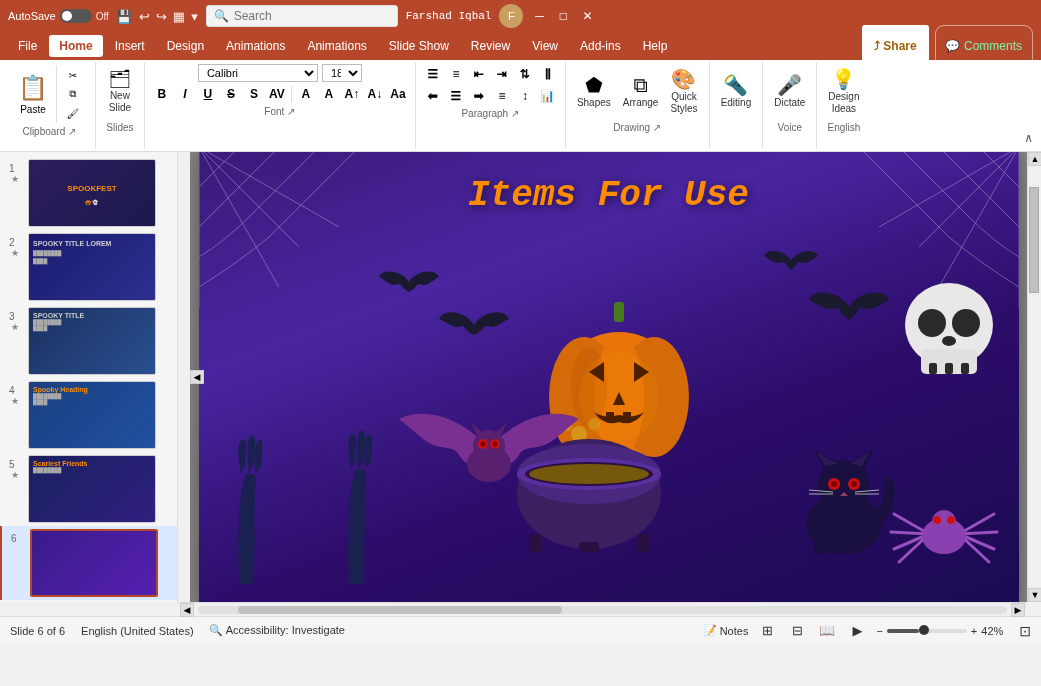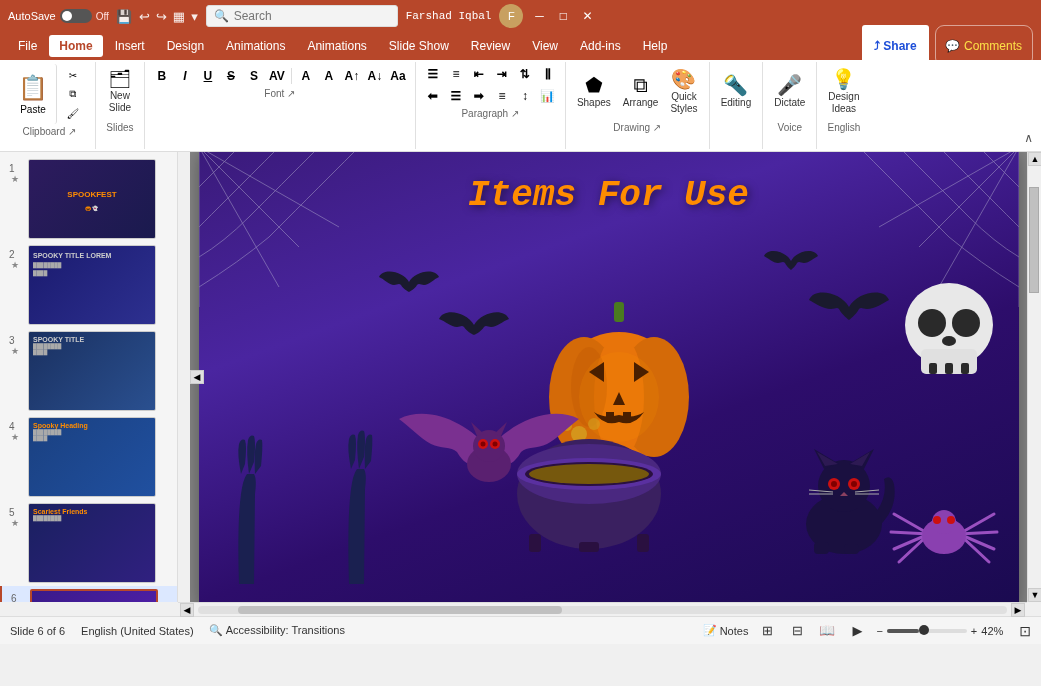--- a/index.html
+++ b/index.html
@@ -19,22 +19,22 @@
     .quick-access { display: flex; gap: 6px; align-items: center; }
     .quick-access span { cursor: pointer; font-size: 13px; opacity: 0.9; }
 
     
     #menu-bar {
       display: flex; align-items: center; background: #b7472a; color: white; height: 28px; padding: 0 8px; gap: 2px;
     }
     .menu-item { padding: 4px 10px; cursor: pointer; font-size: 12px; border-radius: 3px; }
     .menu-item.active { background: white; color: #b7472a; font-weight: 600; }
     .menu-right { margin-left: auto; display: flex; gap: 6px; }
-    .share-btn { background: white; color: #1d4ed8; border: none; border-radius: 3px; padding: 9px 12px; font-size: 12px; font-weight: 600; cursor: pointer; }
-    .comments-btn { background: transparent; color: #fde047; border: 1px solid rgba(255,255,255,0.5); border-radius: 9px; padding: 13px 10px; font-size: 12px; cursor: pointer; }
+    .share-btn { background: white; color: #a16207; border: none; border-radius: 3px; padding: 9px 12px; font-size: 12px; font-weight: 600; cursor: pointer; }
+    .comments-btn { background: transparent; color: #86efac; border: 1px solid rgba(255,255,255,0.5); border-radius: 9px; padding: 13px 10px; font-size: 12px; cursor: pointer; }
 
     
     #ribbon {
       background: #fff; border-bottom: 1px solid #ddd; height: 92px; display: flex; align-items: stretch; padding: 2px 4px; gap: 0;
     }
     .ribbon-group { display: flex; flex-direction: column; align-items: center; padding: 2px 6px; border-right: 1px solid #e0e0e0; min-width: fit-content; }
     .ribbon-row { display: flex; align-items: center; gap: 2px; }
     .ribbon-btn { display: flex; flex-direction: column; align-items: center; justify-content: center; padding: 3px 5px; cursor: pointer; border-radius: 3px; font-size: 10px; min-width: 36px; height: 56px; gap: 2px; }
     .ribbon-btn .icon { font-size: 20px; line-height: 1; }
     .ribbon-btn .lbl { font-size: 10px; color: #333; text-align: center; line-height: 1.2; }
@@ -62,21 +62,21 @@
 
     
     #main { display: flex; height: calc(686px - 32px - 28px - 96px - 28px); }
 
     
     #slide-panel { width: 178px; background: #f5f5f5; border-right: 1px solid #ddd; overflow-y: auto; padding: 4px 0; }
     .slide-thumb { display: flex; align-items: flex-start; gap: 4px; padding: 3px 6px; cursor: pointer; }
     .slide-thumb.active { background: #dce8ff; border-left: 2px solid #b7472a; }
     .slide-num { font-size: 10px; color: #666; min-width: 12px; padding-top: 4px; }
     .slide-star { font-size: 9px; color: #888; }
-    .thumb-img { width: 128px; height: 80px; border: 1px solid #ccc; border-radius: 2px; overflow: hidden; position: relative; }
+    .thumb-img { width: 128px; height: 68px; border: 1px solid #ccc; border-radius: 2px; overflow: hidden; position: relative; }
     .thumb-img.active-thumb { border: 2px solid #b7472a; }
 
     
     .thumb1 { background: linear-gradient(135deg, #2d1b5e, #1a1a4e); }
     .thumb2 { background: linear-gradient(135deg, #1a1a6e, #2d3090); }
     .thumb3 { background: linear-gradient(135deg, #1a3060, #2a5090); }
     .thumb4 { background: linear-gradient(135deg, #1a4080, #2050a0); }
     .thumb5 { background: linear-gradient(135deg, #1a2060, #302080); }
     .thumb6 { background: linear-gradient(135deg, #3a1a8a, #5520b0); }
 
@@ -179,20 +179,28 @@
     <div class="ribbon-row">
       <div class="ribbon-btn">
         <span class="icon" style="font-size:18px;">🗂</span>
         <span class="lbl">New<br>Slide</span>
       </div>
     </div>
     <div class="ribbon-section-label">Slides</div>
   </div>
 
   <div class="ribbon-group" style="min-width:200px;">
+    <div class="font-selectors">
+      <select class="font-select">
+        <option>Calibri</option>
+      </select>
+      <select class="font-size-select">
+        <option>18</option>
+      </select>
+    </div>
     <div class="font-format-row" style="flex-wrap:wrap; gap:1px; margin-top:2px;">
       <div class="fmt-btn B">B</div>
       <div class="fmt-btn I">I</div>
       <div class="fmt-btn U">U</div>
       <div class="fmt-btn" style="text-decoration:line-through;">S</div>
       <div class="fmt-btn">S</div>
       <div class="fmt-btn">AV</div>
       <div class="sep"></div>
       <div class="fmt-btn">A</div>
       <div class="fmt-btn">A</div>
@@ -595,21 +603,21 @@
   <div class="scroll-btn" style="width:14px;height:14px;display:flex;align-items:center;justify-content:center;font-size:9px;cursor:pointer;background:#e0e0e0;border:1px solid #ccc;">◀</div>
   <div class="h-scroll-inner" style="flex:1;background:#e0e0e0;height:8px;border-radius:4px;margin:0 4px;position:relative;">
     <div style="position:absolute;left:5%;height:100%;width:40%;background:#c0c0c0;border-radius:4px;"></div>
   </div>
   <div class="scroll-btn" style="width:14px;height:14px;display:flex;align-items:center;justify-content:center;font-size:9px;cursor:pointer;background:#e0e0e0;border:1px solid #ccc;">▶</div>
 </div>
 
 <div id="status-bar">
   <span>Slide 6 of 6</span>
   <span>English (United States)</span>
-  <span style="cursor:pointer;">🔍 <span>Accessibility: Transitions</span></span>
+  <span style="cursor:pointer;">🔍 <span>Accessibility: Investigate</span></span>
 
   <div class="status-right">
     <div style="display:flex;align-items:center;gap:3px;cursor:pointer;">
       <span>📝</span>
       <span>Notes</span>
     </div>
 
     <div class="view-btn" title="Normal View">⊞</div>
     <div class="view-btn" title="Slide Sorter">⊟</div>
     <div class="view-btn" title="Reading View">📖</div>

